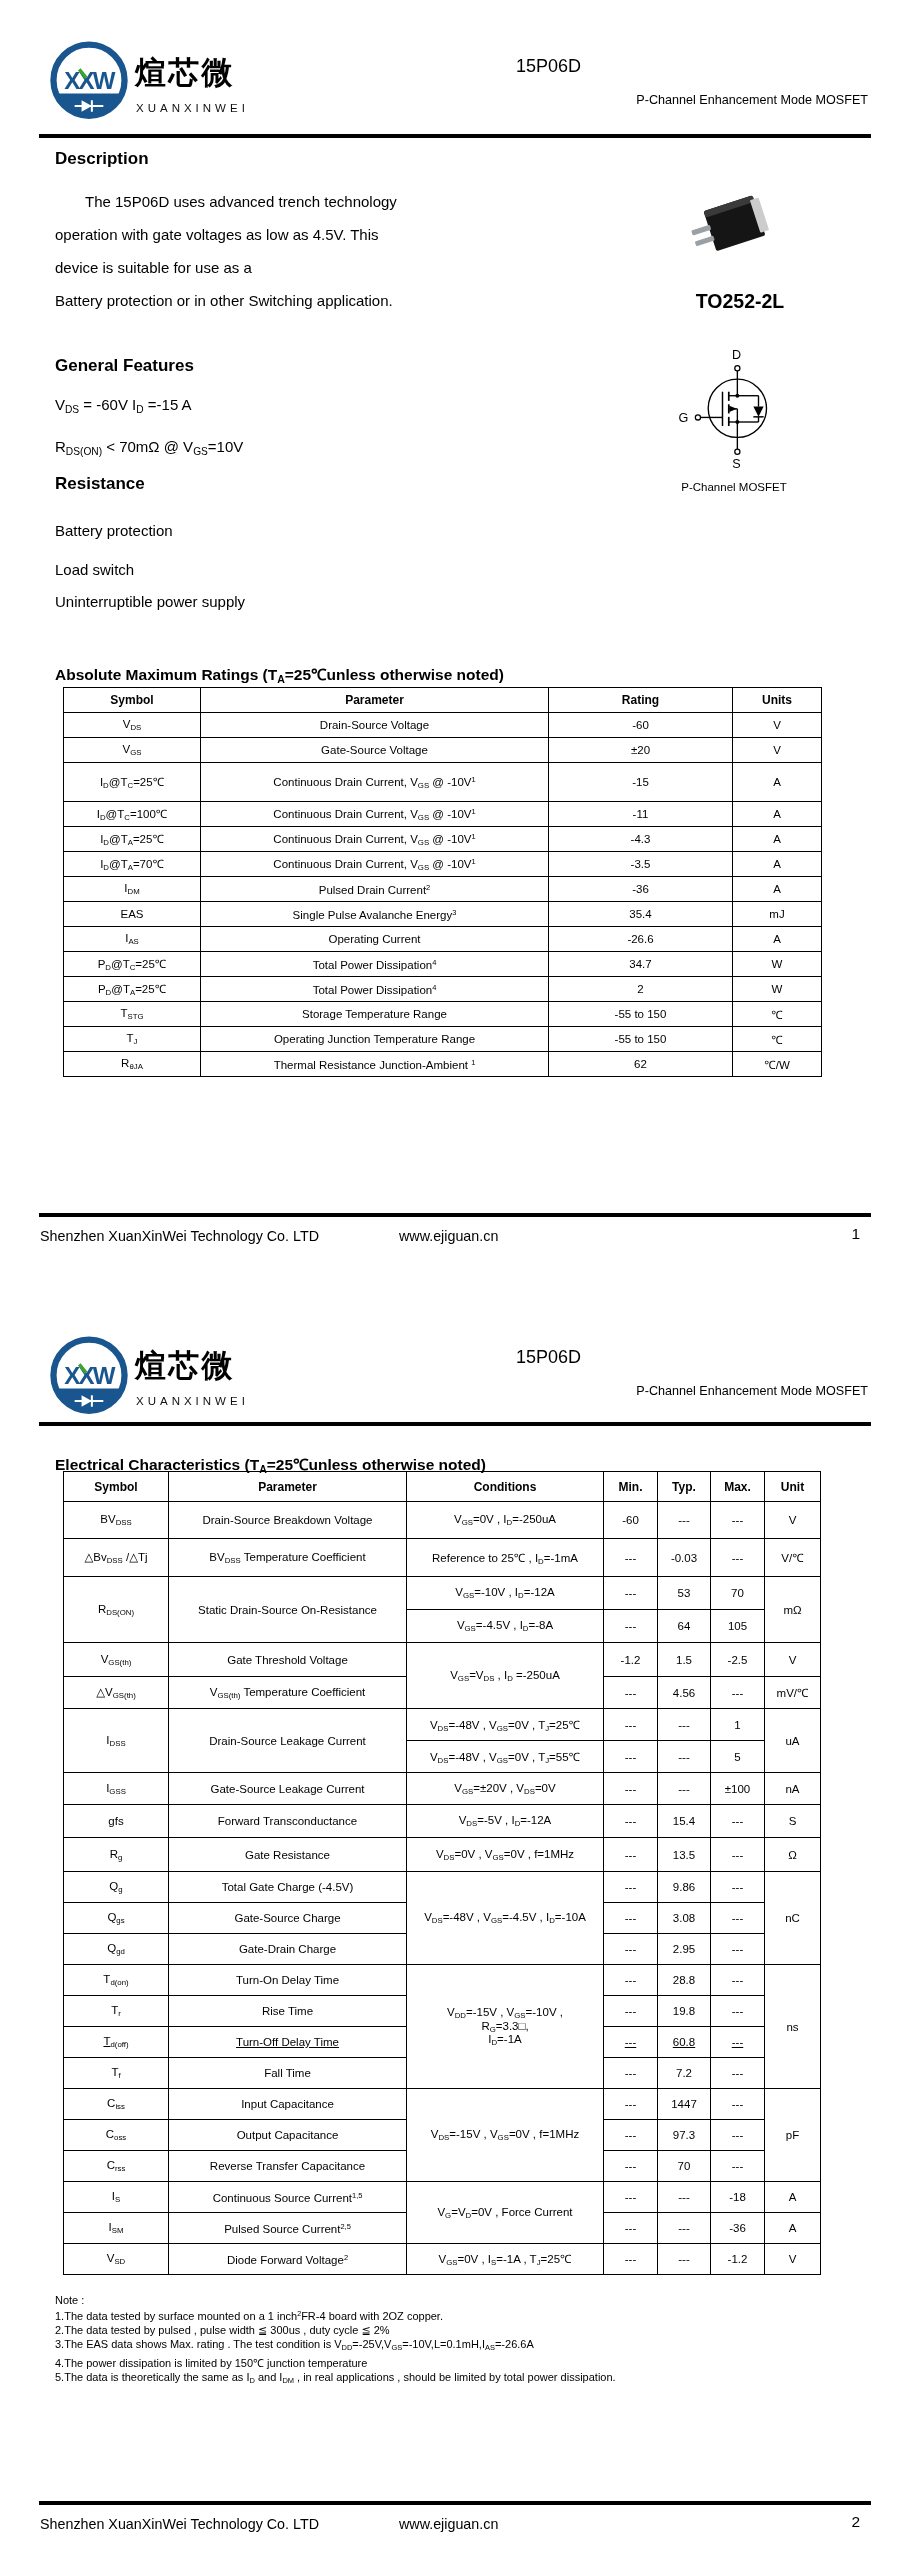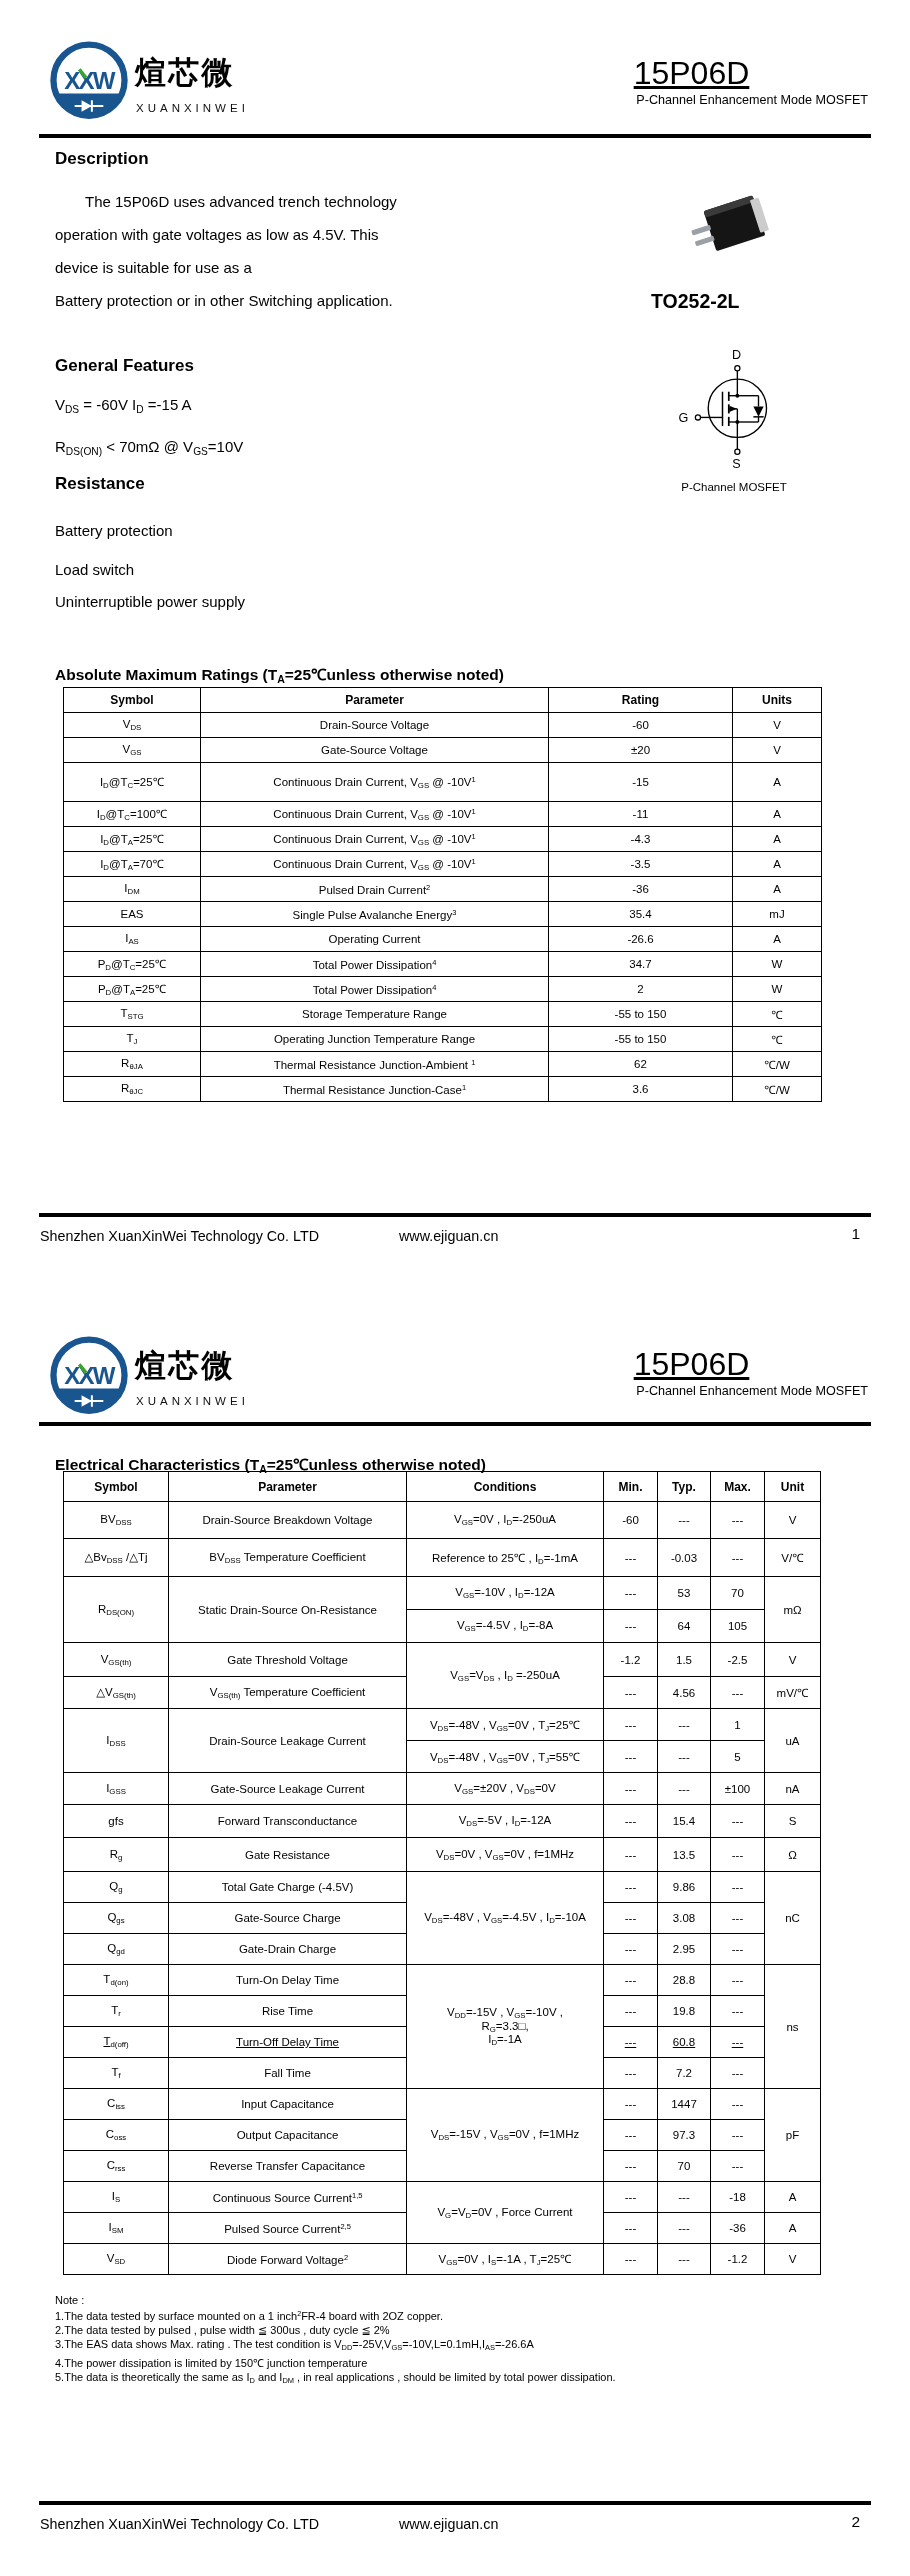--- a/index.html
+++ b/index.html
@@ -2,28 +2,28 @@
 <html style="font-size:9.2px"><head>
 <meta charset="utf-8">
 <style>
   html,body{margin:0;padding:0;background:#ffffff;}
   body{width:910px;font-family:"Liberation Sans",sans-serif;color:#000;}
   .page{position:relative;width:910px;height:1288px;background:#fff;overflow:hidden;}
   .abs{position:absolute;}
   .rule{background:#000;height:4px;}
   .brand-cn{font-size:31px;font-weight:bold;letter-spacing:2.3px;line-height:1;}
   .brand-en{font-size:11.5px;letter-spacing:4px;line-height:1;color:#111;}
-  .part-no{font-size:32px;text-align:center;line-height:1;text-decoration:underline;}
+  .part-no{font-size:18px;text-align:left;line-height:1;}
   .part-sub{font-size:12.6px;text-align:right;line-height:1;}
   .sec-h{font-size:17px;font-weight:bold;line-height:1;}
   .body-txt{font-size:15px;line-height:33px;white-space:nowrap;}
   .body-line{font-size:15px;line-height:1.2;white-space:nowrap;}
   .indent1{text-indent:30px;}
   .tbl-title{font-size:15.5px;font-weight:bold;white-space:nowrap;}
-  .pkg-label{font-size:19.5px;font-weight:bold;}
+  .pkg-label{font-size:19.5px;font-weight:bold;text-align:center;}
   .sym-cap{font-size:11.5px;text-align:center;}
   .pin-lab{font-size:12.6px;line-height:1;}
   .dtable table{border-collapse:collapse;table-layout:fixed;border:1.7px solid #000;}
   .dtable th,.dtable td{border:1.1px solid #000;border-top-width:1.7px;border-bottom-width:1.7px;
     text-align:center;vertical-align:middle;padding:0 2.3px;font-size:11.5px;overflow:hidden;}
   .dtable th{font-size:12px;font-weight:bold;}
   sub{font-size:68%;vertical-align:-0.25em;letter-spacing:0;}
   sup{font-size:65%;vertical-align:0.5em;}
   .notes{font-size:11px;line-height:14.3px;white-space:nowrap;}
   .note-line{white-space:nowrap;}
@@ -210,26 +210,20 @@
             <td>Operating Junction Temperature Range</td>
             <td>-55 to 150</td>
             <td>℃</td>
           </tr>
           <tr style="height: 25px;">
             <td>R<sub>θJA</sub></td>
             <td>Thermal Resistance Junction-Ambient <sup>1</sup></td>
             <td>62</td>
             <td>℃/W</td>
           </tr>
-          <tr style="height: 25px;">
-            <td>R<sub>θJC</sub></td>
-            <td>Thermal Resistance Junction-Case<sup>1</sup></td>
-            <td>3.6</td>
-            <td>℃/W</td>
-          </tr>
         </tbody>
       </table>
     </div>
 
   <div class="abs rule" style="left:39px;top:1213px;width:832px;"></div>
   <div class="abs footer-txt" style="left:40px;top:1228px;">Shenzhen XuanXinWei Technology Co. LTD</div>
   <div class="abs footer-txt" style="left:399px;top:1228px;">www.ejiguan.cn</div>
   <div class="abs footer-pg" style="left:826px;top:1225px;width:34px;">1</div>
 </div>
 

